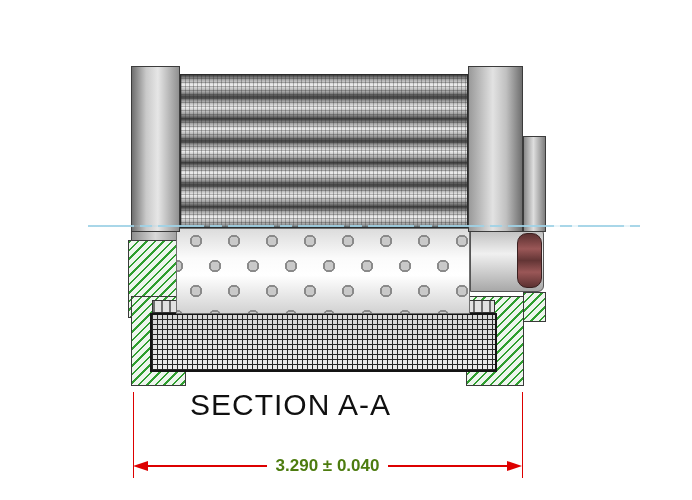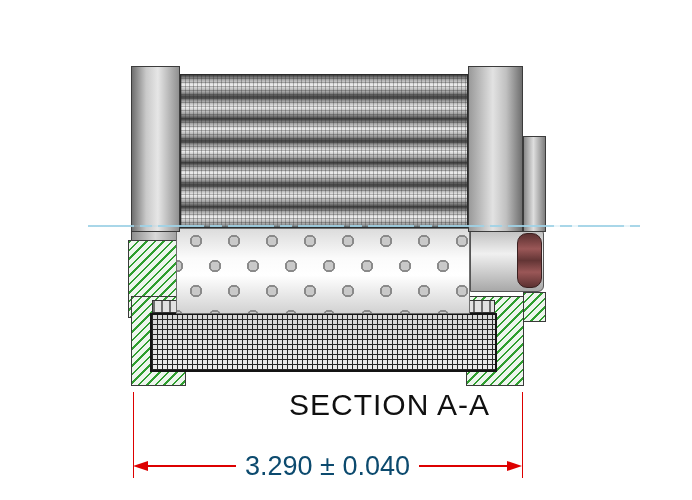--- a/index.html
+++ b/index.html
@@ -97,37 +97,37 @@
   
   .centerline{
     left:88px;top:225px;width:552px;height:2px;z-index:5;
     background:repeating-linear-gradient(90deg,#9fd2e6 0 46px,rgba(159,210,230,.25) 46px 52px,#9fd2e6 52px 64px,rgba(159,210,230,.25) 64px 70px);
     opacity:.9;
   }
 
   
   .section-label{
     left:190px;top:388px;width:300px;z-index:6;
-    text-align:right;font-size:30px;color:#101010;letter-spacing:1px;
+    text-align:left;font-size:30px;color:#101010;letter-spacing:1px;
   }
 
   
   .ext-line{width:0;border-left:1px solid #dd0000;z-index:6;}
   .ext-left{left:133px;top:392px;height:86px;}
   .ext-right{left:522px;top:392px;height:86px;}
   .dim-row{
     left:133px;top:452px;width:389px;height:28px;z-index:6;
     display:flex;align-items:center;
   }
   .dim-seg{flex:1;height:2px;background:#dd0000;}
   .arrow{width:0;height:0;border-top:5px solid transparent;border-bottom:5px solid transparent;}
   .arrow-left{border-right:15px solid #dd0000;}
   .arrow-right{border-left:15px solid #dd0000;}
   .dim-text{
-    padding:0 9px;color:#0c4a6e;font-size:27px;white-space:nowrap;line-height:28px;
+    padding:0 9px;color:#4d7c0f;font-size:17px;white-space:nowrap;line-height:28px;font-weight:bold;
   }
 </style>
 </head>
 <body>
 
 <div class="canvas">
 
   <div class="part hatch left-lower-hatch"></div>
   <div class="part hatch green-band"></div>
   <div class="part hatch foot-left"></div>

